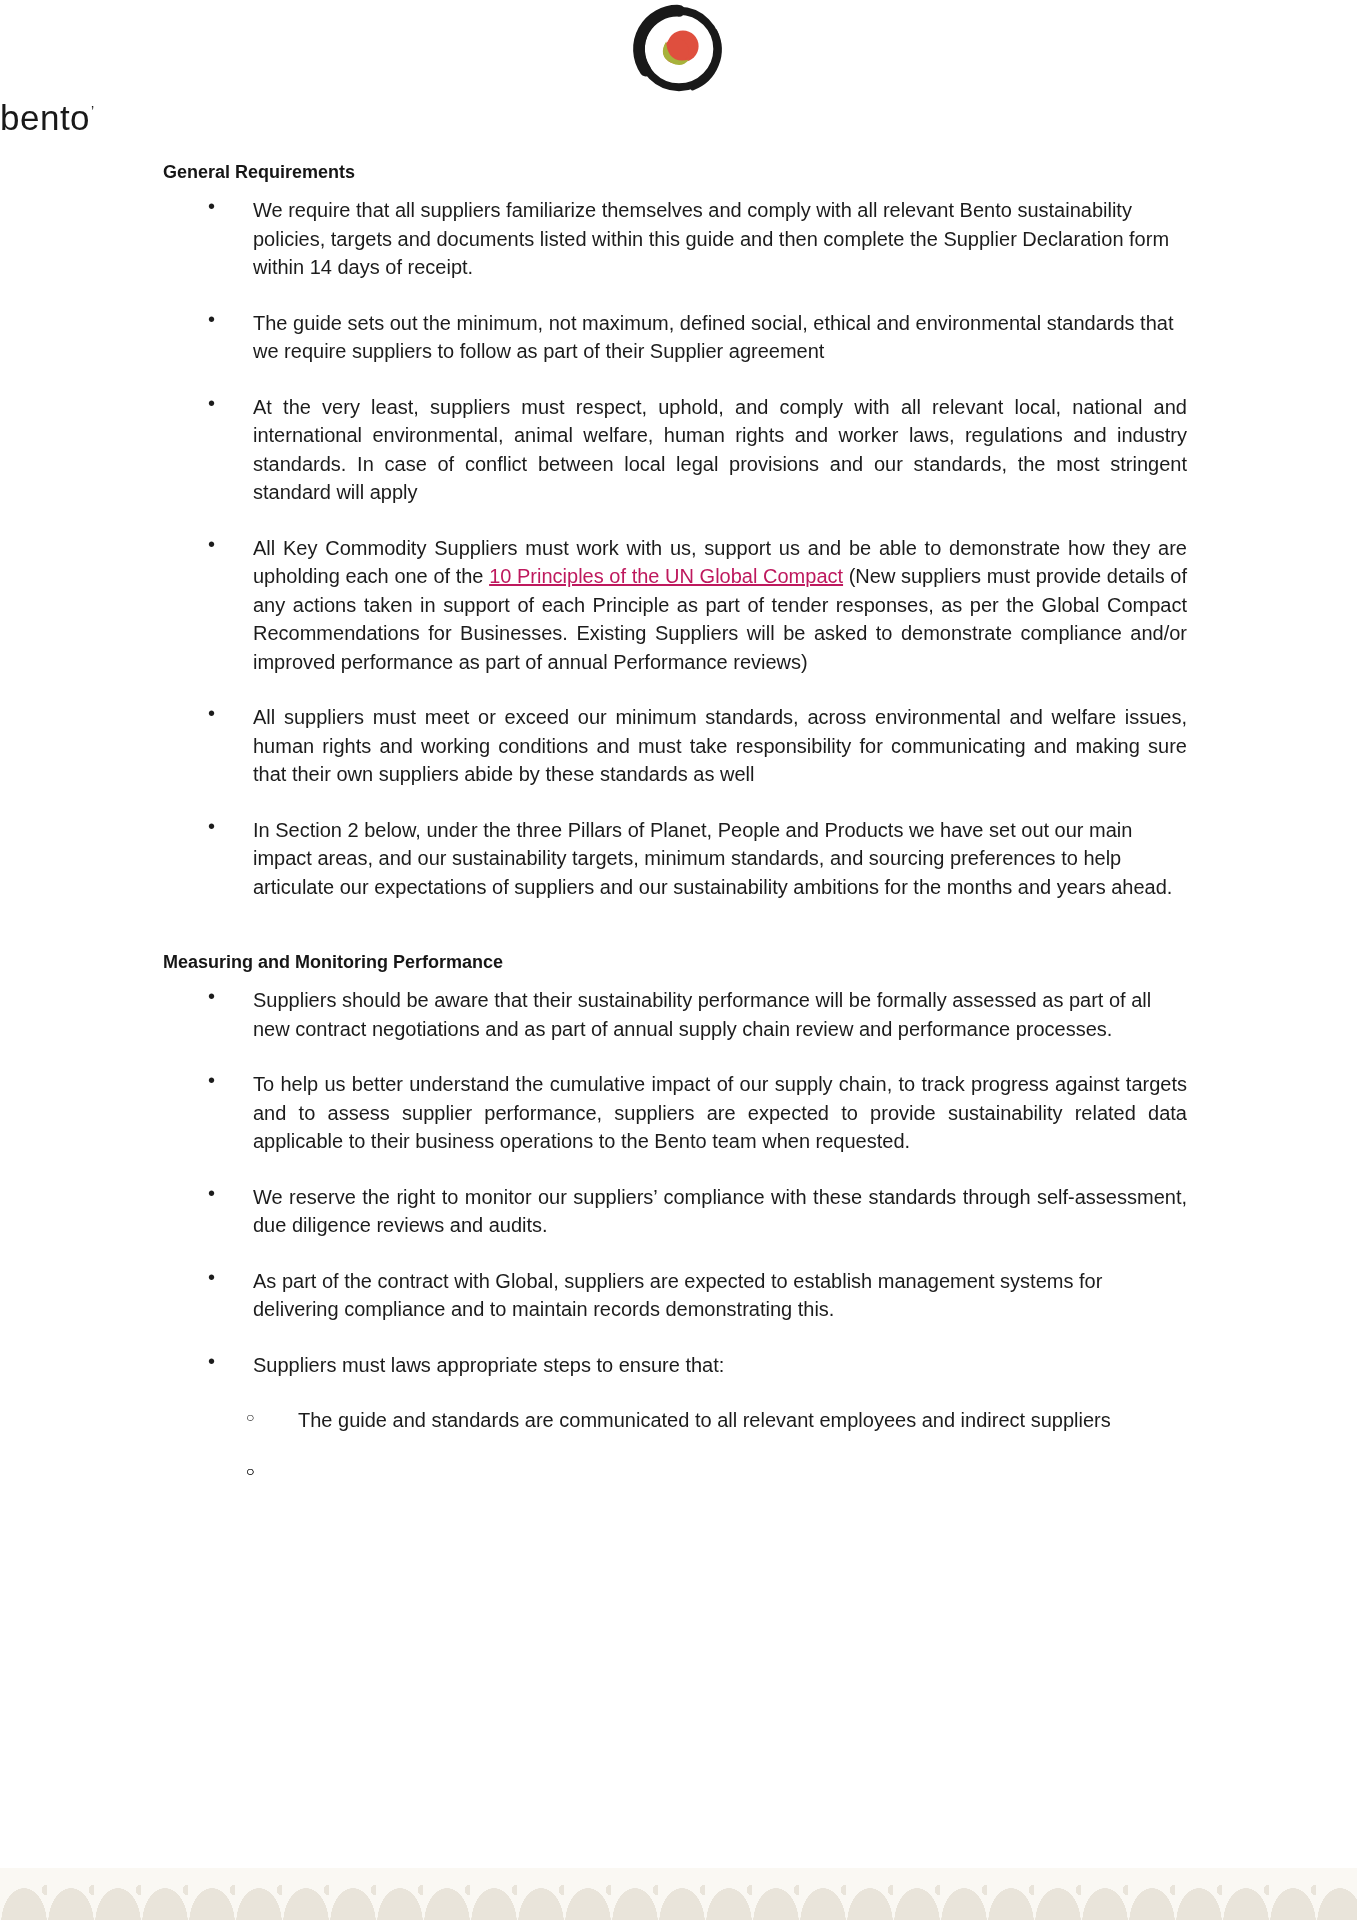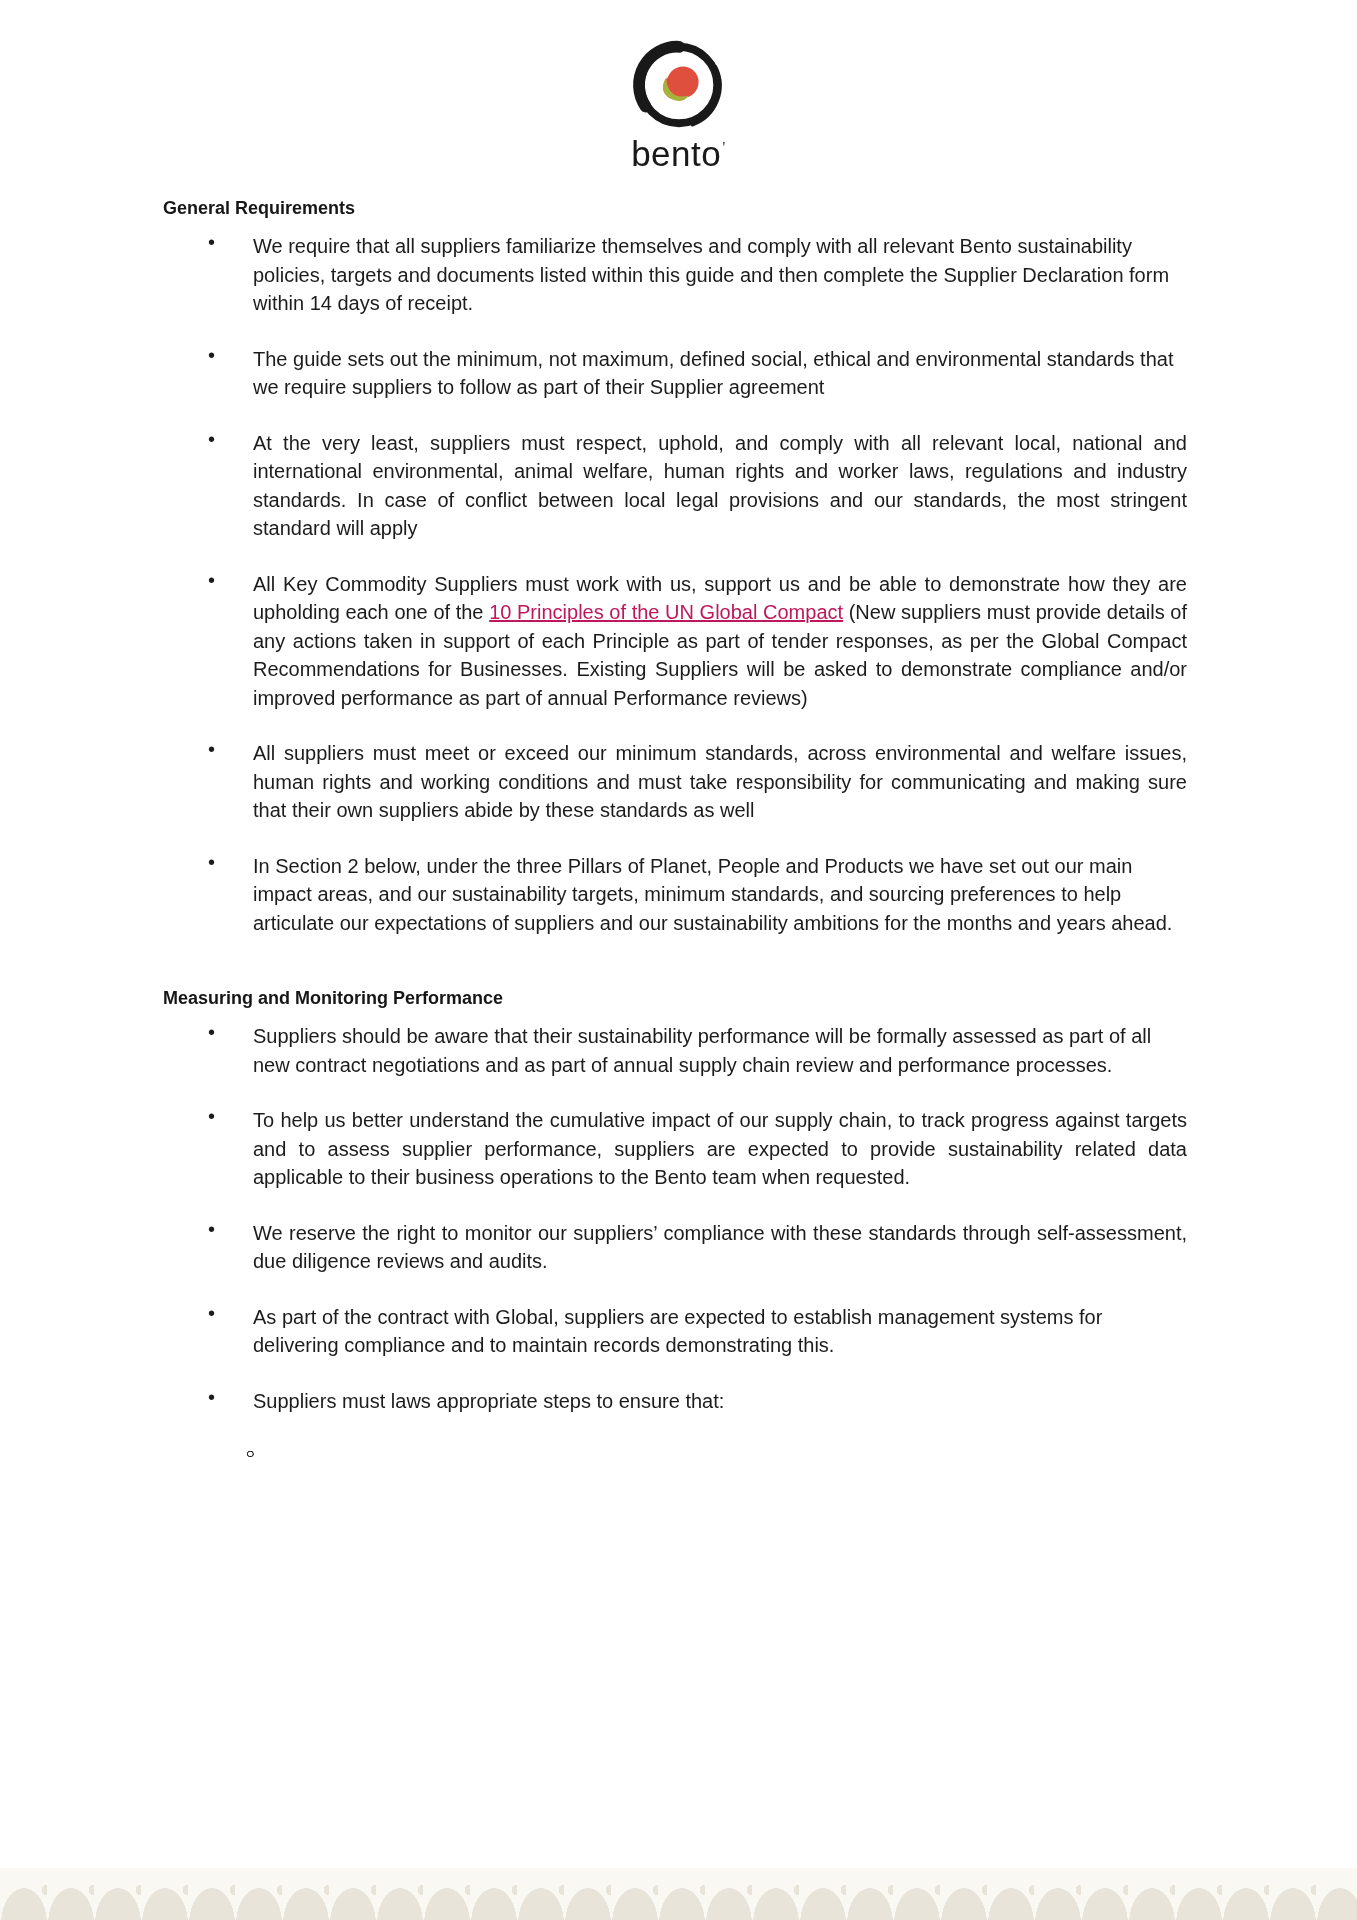--- a/index.html
+++ b/index.html
@@ -8,21 +8,21 @@
     width:1357px; height:1920px;
     background:#ffffff;
     position:relative;
     overflow:hidden;
     font-family:"Liberation Sans", sans-serif;
     color:#1c1c1c;
   }
   .content { padding:0 162px 0 163px; }
 
   
-  .logo-wrap { width:100%; text-align:center; padding-top:36px; }
+  .logo-wrap { width:100%; text-align:left; }
   .logo-svg { display:block; margin:0 auto; }
   .wordmark {
     font-size:35px;
     letter-spacing:0.5px;
     color:#191919;
     line-height:34px;
     margin-top:-4px;
     font-weight:500;
   }
   .tm-tick { font-size:14px; vertical-align:14px; margin-left:1px; color:#191919; }
@@ -150,20 +150,21 @@
       <p class="bt">As part of the contract with Global, suppliers are expected to establish management systems for delivering compliance and to maintain records demonstrating this.</p>
     </div>
 
     <div class="bullet">
       <span class="bm">•</span>
       <p class="bt">Suppliers must laws appropriate steps to ensure that:</p>
     </div>
 
     <div class="sub">
       <span class="sm">○</span>
+      <p class="bt">The guide and standards are communicated to all relevant employees and indirect suppliers</p>
     </div>
 
     <div class="sub">
       <span class="sm">○</span>
     </div>
 
     <div class="sub">
       <span class="sm">○</span>
     </div>
   </div>

